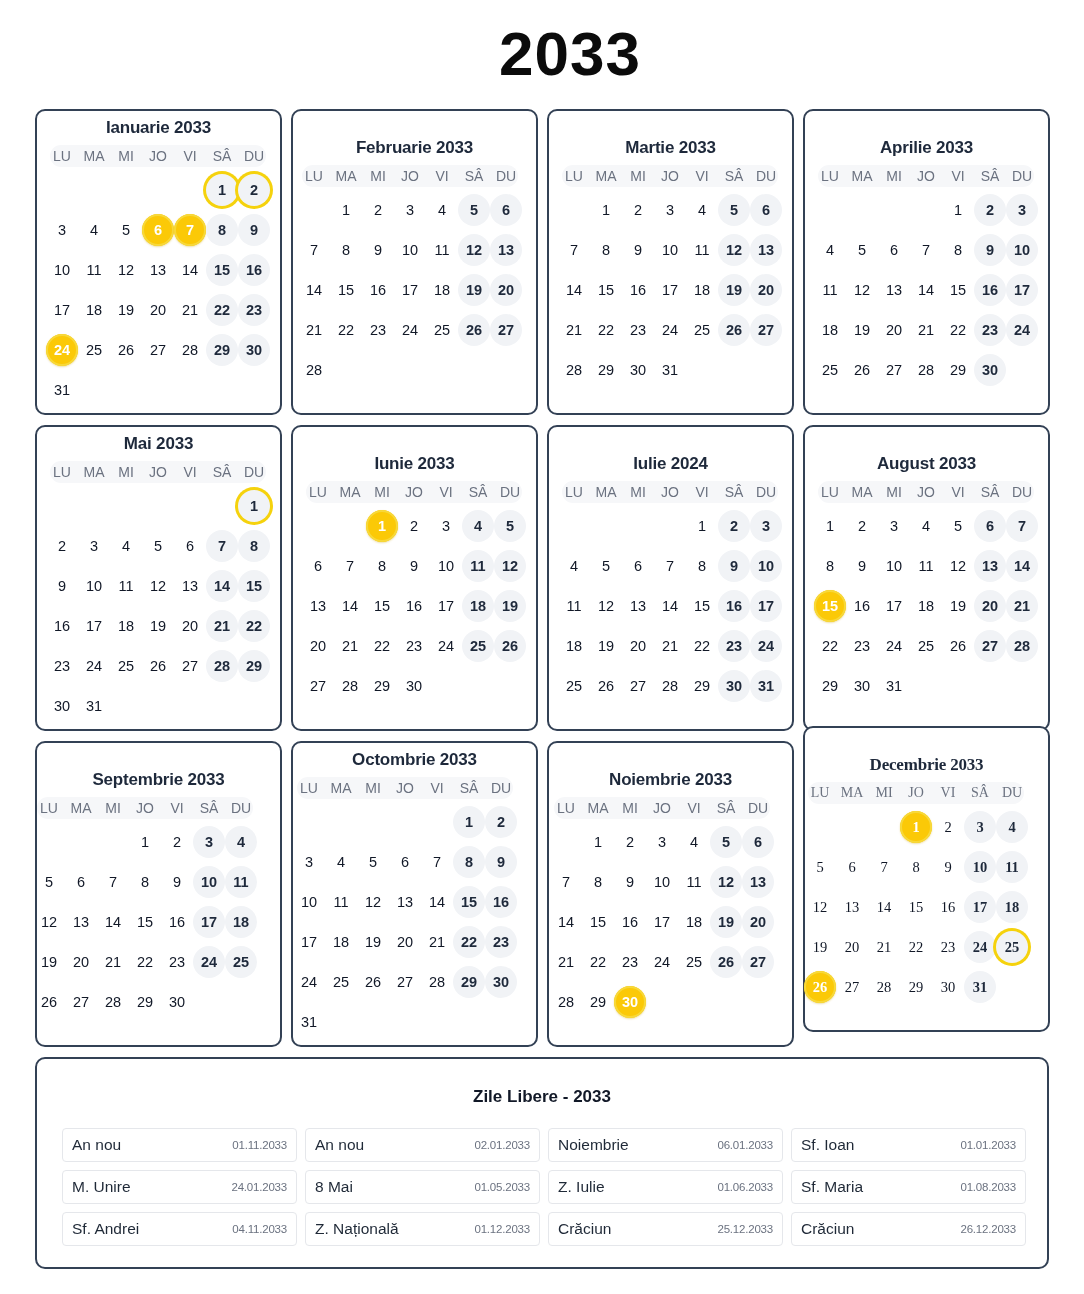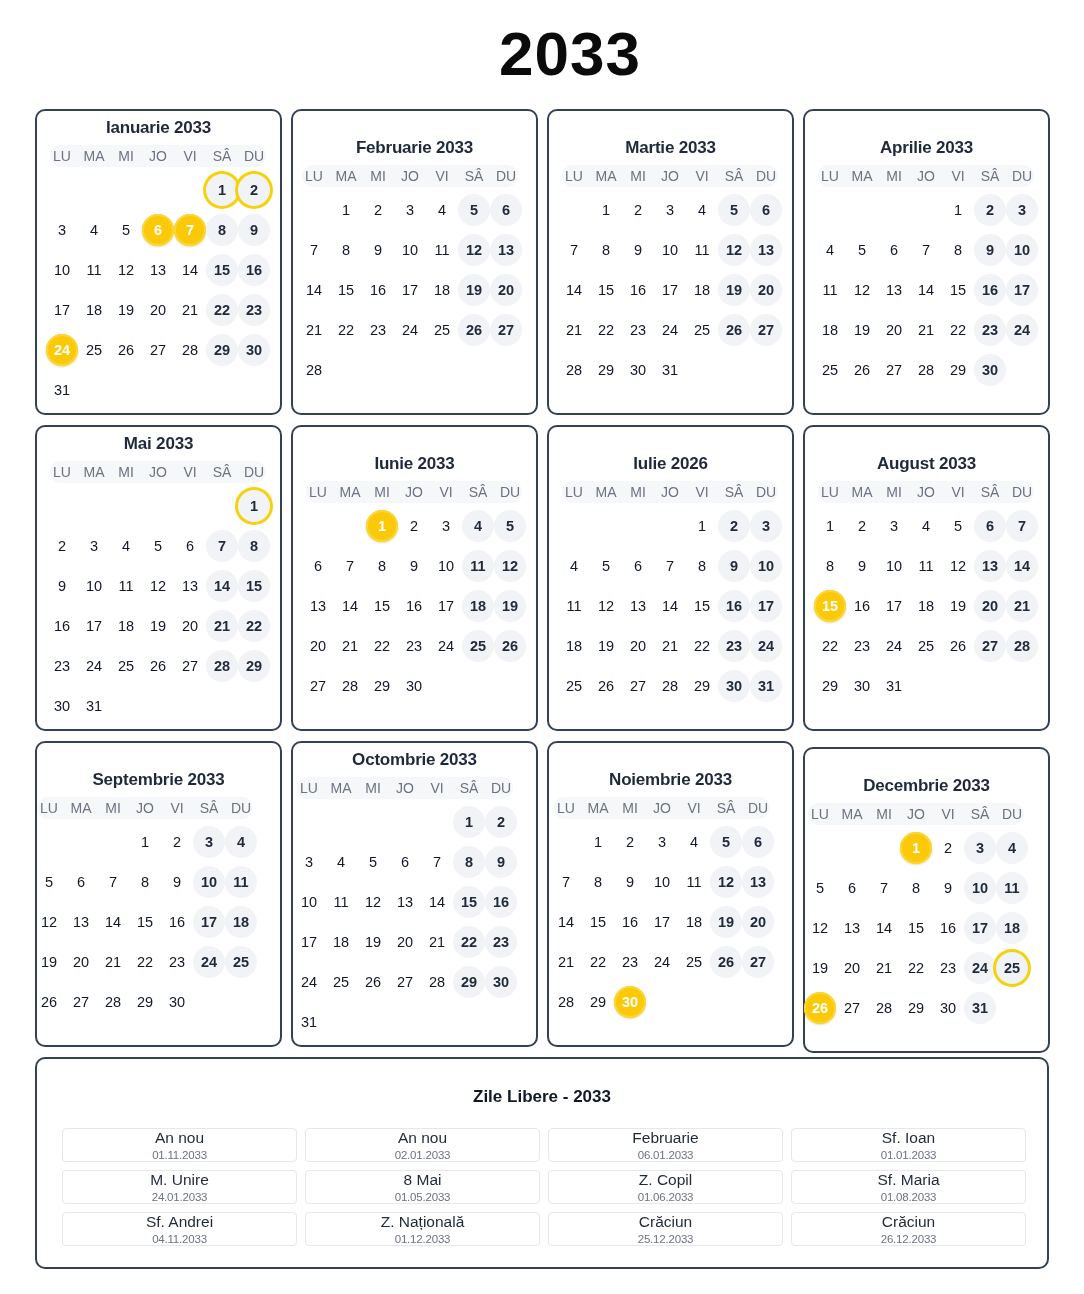--- a/index.html
+++ b/index.html
@@ -47,21 +47,20 @@
   }
   .holidays-title {
     position: absolute; left: 0; top: 28px; width: 100%; text-align: center;
     font-size: 17px; font-weight: 700; color: #111827;
   }
   .hol-item {
     position: absolute; width: 235px; height: 34px;
     border: 1px solid #e5e7eb; border-radius: 4px; background: #fff;
     display: flex; align-items: center; justify-content: space-between;
     padding: 0 9px 0 9px;
-    flex-direction: column;
   }
   .hol-name { font-size: 15.5px; color: #1f2937; }
   .hol-date { font-size: 11.5px; color: #6b7280; letter-spacing: -0.2px; }
 </style>
 </head>
 <body>
 
 <div class="year-title">2033</div>
 
 <div id="calendar-grid">
@@ -306,21 +305,21 @@
       <div class="day" style="left: 121px; top: 219px;">23</div>
       <div class="day" style="left: 153px; top: 219px;">24</div>
       <div class="day we" style="left: 185px; top: 219px;">25</div>
       <div class="day we" style="left: 217px; top: 219px;">26</div>
       <div class="day" style="left: 25px; top: 259px;">27</div>
       <div class="day" style="left: 57px; top: 259px;">28</div>
       <div class="day" style="left: 89px; top: 259px;">29</div>
       <div class="day" style="left: 121px; top: 259px;">30</div>
     </div>
     <div class="card" style="left: 547px; top: 425px;">
-      <div class="month-title" style="top: 27px;">Iulie 2026</div>
+      <div class="month-title" style="top: 27px;">Iulie 2024</div>
       <div class="wk-band" style="left: 13px; width: 216px; top: 54px;"></div>
       <div class="wk" style="left: 9px; top: 54px;">LU</div>
       <div class="wk" style="left: 41px; top: 54px;">MA</div>
       <div class="wk" style="left: 73px; top: 54px;">MI</div>
       <div class="wk" style="left: 105px; top: 54px;">JO</div>
       <div class="wk" style="left: 137px; top: 54px;">VI</div>
       <div class="wk" style="left: 169px; top: 54px;">SÂ</div>
       <div class="wk" style="left: 201px; top: 54px;">DU</div>
       <div class="day" style="left: 153px; top: 99px;">1</div>
       <div class="day we" style="left: 185px; top: 99px;">2</div>
@@ -513,21 +512,21 @@
       <div class="day" style="left: 49px; top: 219px;">22</div>
       <div class="day" style="left: 81px; top: 219px;">23</div>
       <div class="day" style="left: 113px; top: 219px;">24</div>
       <div class="day" style="left: 145px; top: 219px;">25</div>
       <div class="day we" style="left: 177px; top: 219px;">26</div>
       <div class="day we" style="left: 209px; top: 219px;">27</div>
       <div class="day" style="left: 17px; top: 259px;">28</div>
       <div class="day" style="left: 49px; top: 259px;">29</div>
       <div class="day hol-fill" style="left: 81px; top: 259px;">30</div>
     </div>
-    <div class="card" style="left: 803px; top: 747px;">
+    <div class="card" style="left: 803px; top: 726px; font-family: Liberation Serif, serif;">
       <div class="month-title" style="top: 27px;">Decembrie 2033</div>
       <div class="wk-band" style="left: 3px; width: 216px; top: 54px;"></div>
       <div class="wk" style="left: -1px; top: 54px;">LU</div>
       <div class="wk" style="left: 31px; top: 54px;">MA</div>
       <div class="wk" style="left: 63px; top: 54px;">MI</div>
       <div class="wk" style="left: 95px; top: 54px;">JO</div>
       <div class="wk" style="left: 127px; top: 54px;">VI</div>
       <div class="wk" style="left: 159px; top: 54px;">SÂ</div>
       <div class="wk" style="left: 191px; top: 54px;">DU</div>
       <div class="day hol-fill" style="left: 111px; top: 99px;">1</div>
@@ -569,37 +568,37 @@
   <div id="holidays-list">
       <div class="hol-item" style="left: 25px; top: 69px;">
         <span class="hol-name">An nou</span>
         <span class="hol-date">01.11.2033</span>
       </div>
       <div class="hol-item" style="left: 268px; top: 69px;">
         <span class="hol-name">An nou</span>
         <span class="hol-date">02.01.2033</span>
       </div>
       <div class="hol-item" style="left: 511px; top: 69px;">
-        <span class="hol-name">Februarie</span>
+        <span class="hol-name">Noiembrie</span>
         <span class="hol-date">06.01.2033</span>
       </div>
       <div class="hol-item" style="left: 754px; top: 69px;">
         <span class="hol-name">Sf. Ioan</span>
         <span class="hol-date">01.01.2033</span>
       </div>
       <div class="hol-item" style="left: 25px; top: 111px;">
         <span class="hol-name">M. Unire</span>
         <span class="hol-date">24.01.2033</span>
       </div>
       <div class="hol-item" style="left: 268px; top: 111px;">
         <span class="hol-name">8 Mai</span>
         <span class="hol-date">01.05.2033</span>
       </div>
       <div class="hol-item" style="left: 511px; top: 111px;">
-        <span class="hol-name">Z. Copil</span>
+        <span class="hol-name">Z. Iulie</span>
         <span class="hol-date">01.06.2033</span>
       </div>
       <div class="hol-item" style="left: 754px; top: 111px;">
         <span class="hol-name">Sf. Maria</span>
         <span class="hol-date">01.08.2033</span>
       </div>
       <div class="hol-item" style="left: 25px; top: 153px;">
         <span class="hol-name">Sf. Andrei</span>
         <span class="hol-date">04.11.2033</span>
       </div>

